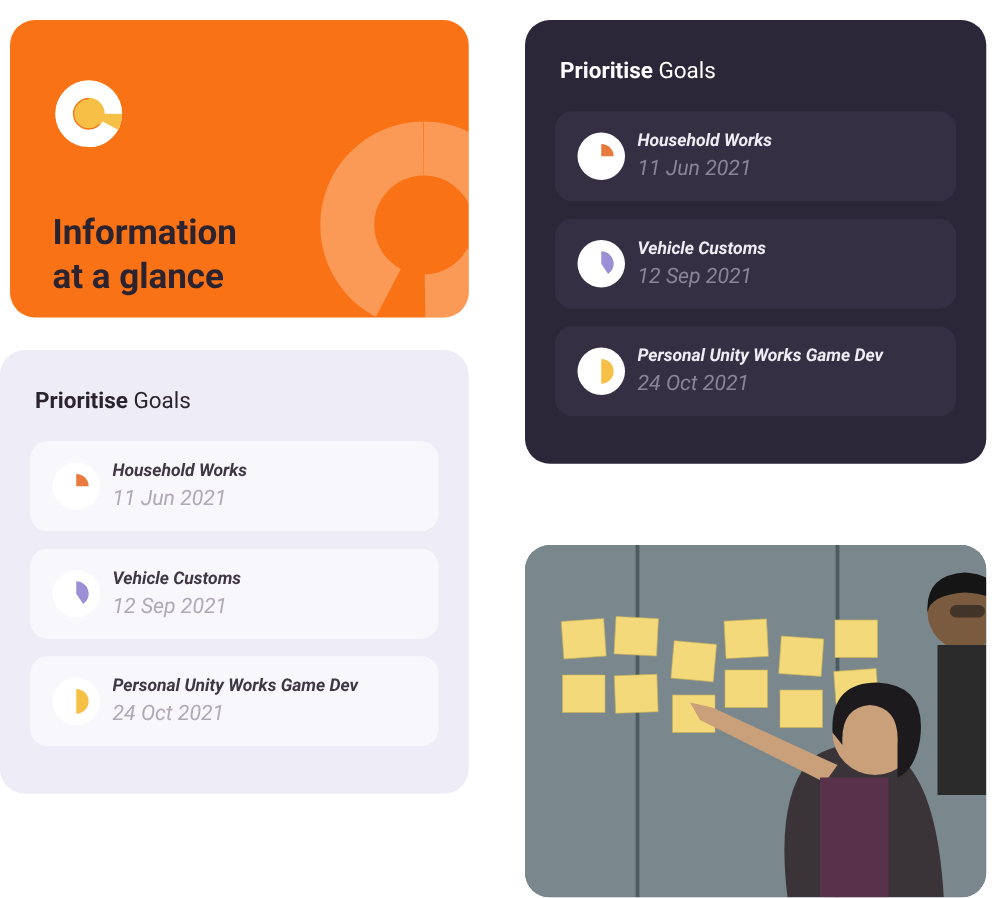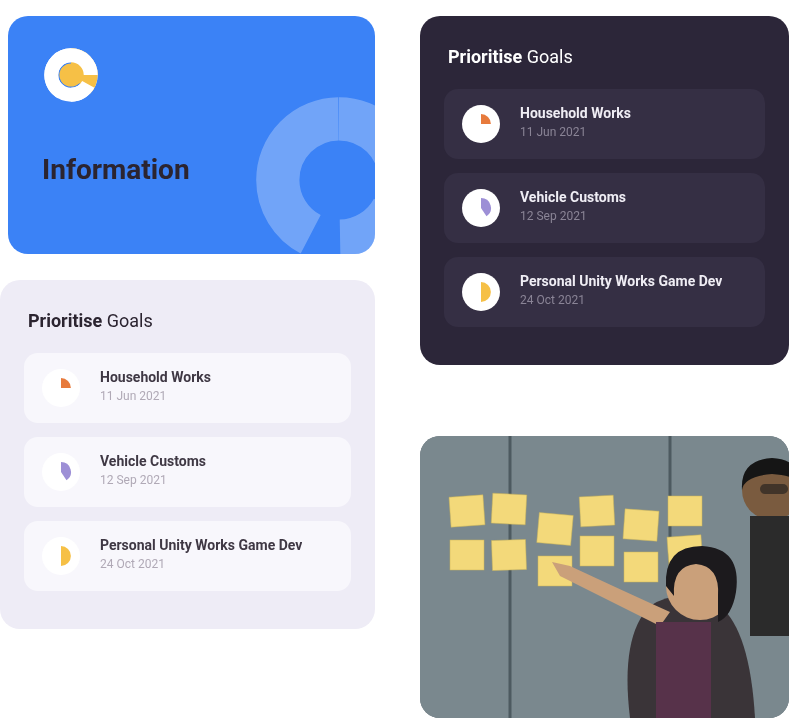--- a/index.html
+++ b/index.html
@@ -11,23 +11,23 @@
     position: relative;
     overflow: hidden;
   }
 
   .yellow-card {
     position: absolute;
     left: 8px;
     top: 16px;
     width: 367px;
     height: 238px;
-    background: #3b82f6;
-    border-radius: 20px;
-    padding: 30px 34px;
+    background: #f97316;
+    border-radius: 20px;
+    padding: 46px 34px;
     overflow: hidden;
   }
   .yellow-card .main-icon {
     width: 58px;
     height: 58px;
   }
   .yellow-card .bg-icon {
     position: absolute;
     right: -54px;
     top: 74px;
@@ -68,25 +68,26 @@
     font-weight: 400;
     margin-bottom: 22px;
     padding-left: 4px;
   }
   .panel-title .bold { font-weight: 700; }
   .light-panel .panel-title { color: #2b2430; }
   .dark-panel .panel-title { color: #ffffff; }
 
   .goal-item {
     display: flex;
-    align-items: flex-start;
-    gap: 20px;
+    align-items: center;
+    gap: 10px;
     border-radius: 14px;
     padding: 16px 18px;
     margin-bottom: 14px;
+    font-style: italic;
   }
   .light-panel .goal-item { background: #f8f7fc; }
   .dark-panel .goal-item { background: #352f44; }
 
   .goal-icon {
     width: 38px;
     height: 38px;
     border-radius: 50%;
     background: #ffffff;
     display: flex;
@@ -98,21 +99,21 @@
 
   .goal-text { display: flex; flex-direction: column; min-width: 0; }
   .goal-title {
     font-size: 14px;
     font-weight: 700;
     white-space: nowrap;
     overflow: hidden;
     text-overflow: ellipsis;
   }
   .goal-date {
-    font-size: 12px;
+    font-size: 17px;
     margin-top: 4px;
   }
   .light-panel .goal-title { color: #3f3844; }
   .light-panel .goal-date { color: #b0a9b6; }
   .dark-panel .goal-title { color: #efedf4; }
   .dark-panel .goal-date { color: #8a8496; }
 
   .photo-card {
     position: absolute;
     left: 420px;
@@ -134,20 +135,21 @@
     <path d="M50 50 L50 4 A46 46 0 0 1 96 50 Z" fill="#f6c046"></path>
     <path d="M50 50 L96 50 A46 46 0 0 1 82.5 82.5 Z" fill="#f6c046"></path>
     <circle cx="50" cy="50" r="34" fill="none" stroke="#ffffff" stroke-width="24" stroke-dasharray="53 17 36 17 90 300" transform="rotate(-90 50 50)"></circle>
     <circle cx="50" cy="50" r="20" fill="#f6c046"></circle>
   </svg>
   <svg class="bg-icon" viewBox="0 0 100 100">
     <circle cx="50" cy="50" r="34" fill="none" stroke="#ffffff" stroke-width="24" stroke-dasharray="53 17 36 17 90 300" transform="rotate(-90 50 50)"></circle>
   </svg>
   <div class="headline">
     <span>Information</span><br>
+    <span>at a glance</span>
   </div>
 </div>
 
 <div class="light-panel">
   <div class="panel-title">
     <span class="bold">Prioritise</span>
     <span>Goals</span>
   </div>
 
   <div class="goal-item">

